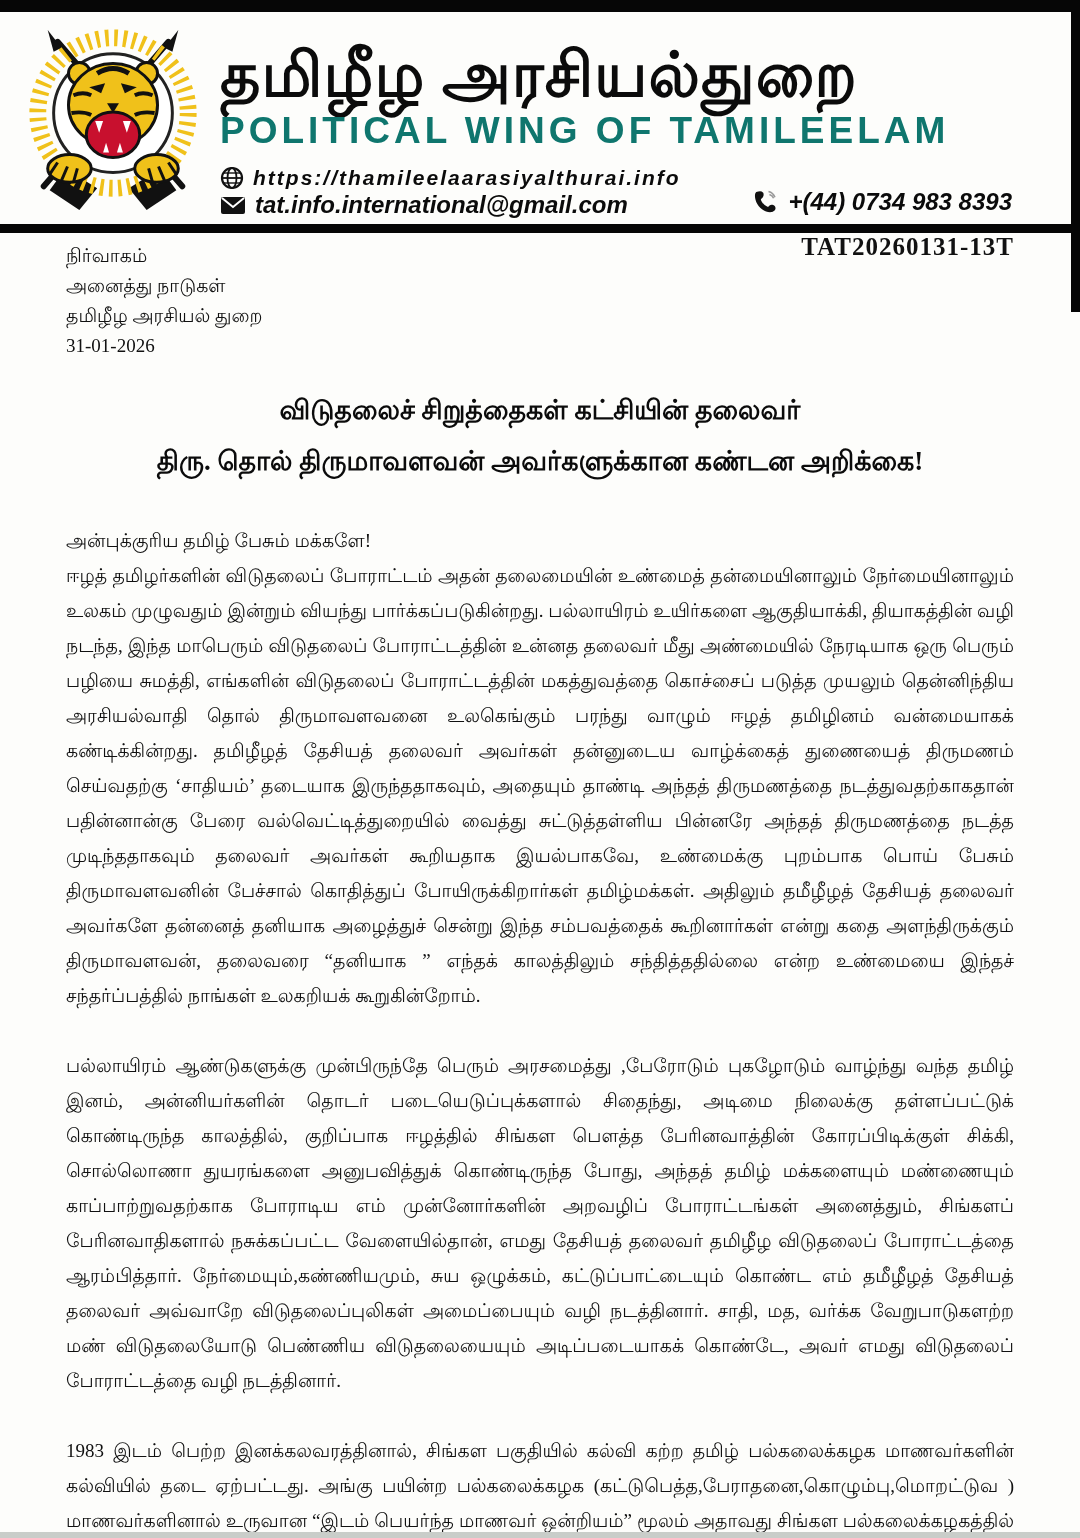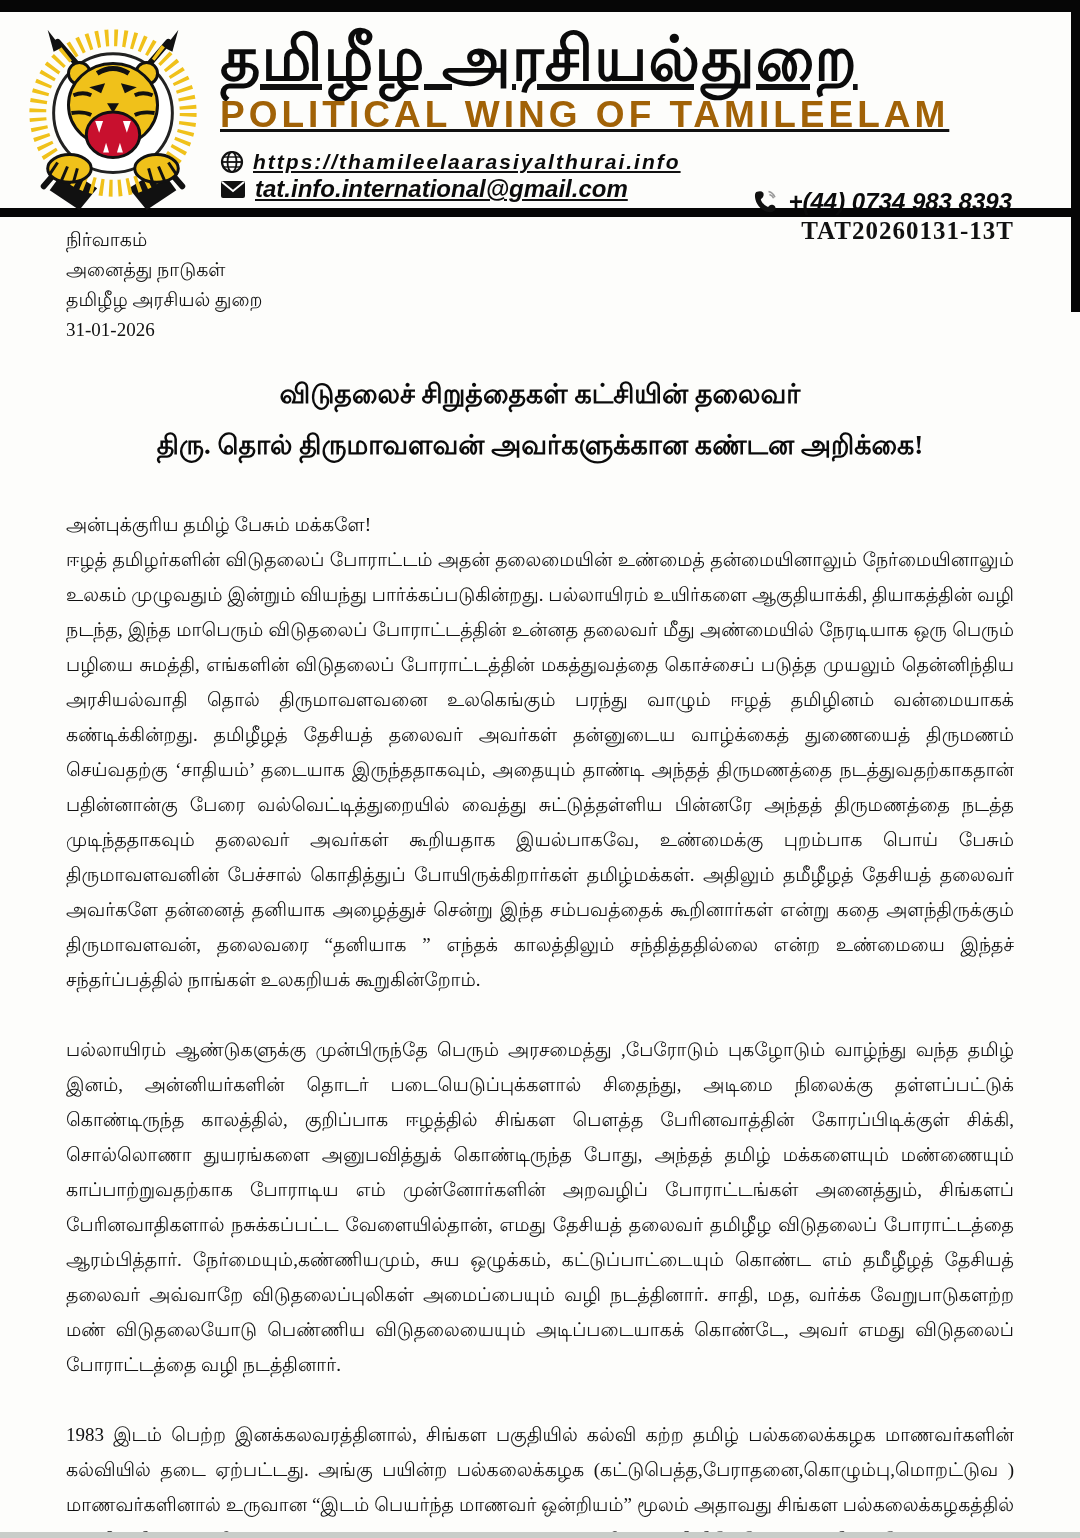--- a/index.html
+++ b/index.html
@@ -5,31 +5,31 @@
   html,body { margin:0; padding:0; background:#ffffff; }
   .page {
     position:relative; width:1080px; height:1538px; overflow:hidden;
     background:#fdfdfb; color:#111;
     font-family:"Liberation Serif","DejaVu Serif",serif;
   }
   .top-bar   { position:absolute; top:0; left:0; width:100%; height:12px; background:#060606; z-index:5; }
   .right-bar { position:absolute; top:0; right:0; width:9px; height:312px; background:#060606; z-index:5; }
   .bottom-bar{ position:absolute; bottom:0; left:0; width:100%; height:6px; background:#c9cdc9; z-index:5; }
 
-  header { position:relative; height:196px; padding-top:12px;text-decoration:underline; }
+  header { position:relative; height:196px; padding-top:28px; }
   .logo { position:absolute; left:12px; top:22px; width:202px; height:188px; }
   .head-block { margin-left:220px; width:800px; }
   .masthead-tamil {
     font-size:62px; font-weight:bold; letter-spacing:1px; line-height:1.02;
     margin-top:16px; white-space:nowrap; color:#0b0b0b;
   }
   .masthead-en {
     font-family:"Liberation Sans","DejaVu Sans",sans-serif;
     font-size:37px; font-weight:bold; letter-spacing:4px; white-space:nowrap;
-    margin-top:3px; color:#a16207;
+    margin-top:3px; color:#0f766e;
   }
   .contact { font-family:"Liberation Sans","DejaVu Sans",sans-serif; font-style:italic; font-weight:bold; color:#0b0b0b; }
   .c-row { display:flex; align-items:center; gap:9px; }
   .site-row  { font-size:21px; letter-spacing:2px; margin-top:14px; }
   .email-row { font-size:24px; margin-top:1px; }
   .phone-box { position:absolute; right:68px; top:188px; font-size:24px; }
   .icon { display:inline-flex; flex:none; }
 
   .header-divider { height:9px; background:#060606; }
 

